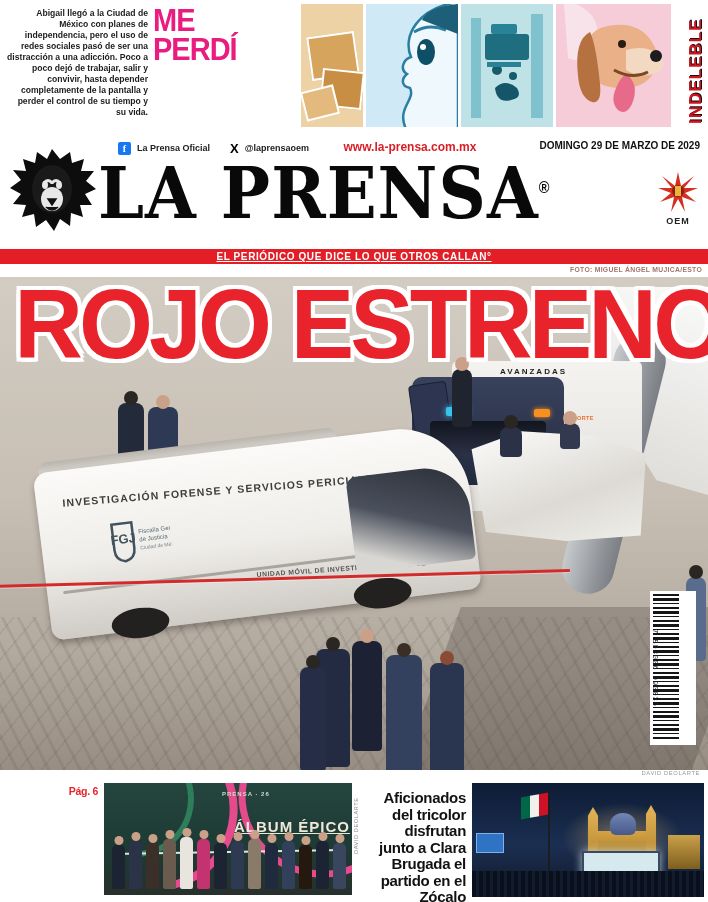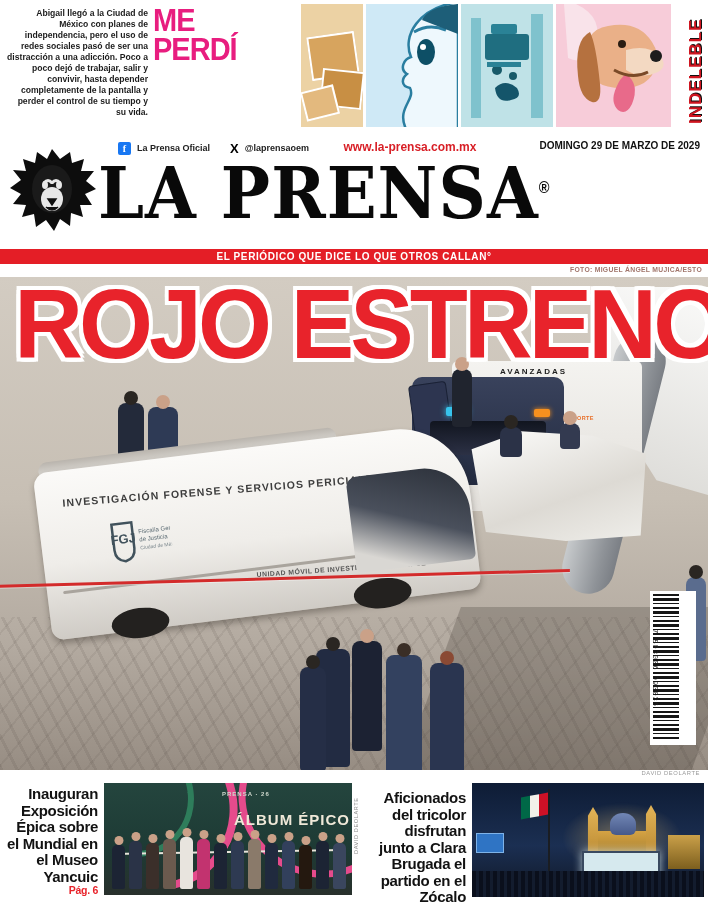--- a/index.html
+++ b/index.html
@@ -27,21 +27,21 @@
   .fb{width:13px;height:13px;background:#1877f2;color:#fff;border-radius:2px;font-weight:900;font-size:10px;text-align:center;line-height:13px;font-family:"Liberation Serif",serif;}
   .xicon{font-weight:900;font-size:13px;color:#000;margin-left:14px;}
   .website{left:320px;top:140px;width:180px;text-align:center;color:#d81f26;font-weight:700;font-size:12px;}
   .dateline{right:8px;top:140px;width:210px;text-align:right;color:#111;font-weight:800;font-size:10px;}
   .lion{left:6px;top:147px;}
   .brand{left:98px;top:156px;width:548px;font-family:"DejaVu Serif","Liberation Serif",serif;font-weight:900;font-size:63px;color:#090909;letter-spacing:1px;transform:scale(1.04,1.12);transform-origin:left center;white-space:nowrap;}
   .brand sup{font-size:14px;font-family:"Liberation Sans",sans-serif;}
   .oem{right:4px;top:172px;width:52px;text-align:center;}
   .oemtxt{font-weight:900;font-size:9px;color:#222;letter-spacing:1px;}
   .infoline{left:0;top:231px;width:708px;text-align:center;font-size:7.6px;font-weight:800;color:#1a1a1a;letter-spacing:.2px;}
-  .tagbar{left:0;top:249px;width:708px;height:15px;background:#e41e26;color:#fff;text-align:center;font-weight:800;font-size:10px;line-height:15px;letter-spacing:.6px;}
+  .tagbar{left:0;top:249px;width:708px;height:15px;background:#e41e26;color:#fff;text-align:center;font-weight:800;font-size:10px;line-height:15px;letter-spacing:.6px;text-decoration:underline;}
   .photocredit{right:6px;top:266px;font-size:6.8px;font-weight:700;color:#a1756b;letter-spacing:.3px;}
 
   
   .mainphoto{left:0;top:277px;width:708px;height:493px;background:linear-gradient(180deg,#d3ccc2 0%,#c7bfb4 45%,#b3aaa0 75%,#978d83 100%);overflow:hidden;}
   .cobble{left:0;top:340px;width:708px;height:153px;background:repeating-linear-gradient(63deg,rgba(60,50,45,.10) 0 3px,rgba(0,0,0,0) 3px 14px),repeating-linear-gradient(-50deg,rgba(60,50,45,.08) 0 2px,rgba(0,0,0,0) 2px 17px);}
   .darkpatch{left:430px;top:330px;width:290px;height:170px;background:rgba(70,60,55,.28);transform:skewX(-20deg);}
   .wing{left:585px;top:10px;width:130px;height:210px;background:linear-gradient(200deg,#fbfbfa,#d9d8d4);clip-path:polygon(15% 0,100% 0,100% 100%,55% 92%,0 38%);}
   .pillar{left:588px;top:55px;width:52px;height:265px;background:linear-gradient(90deg,#c7cacc,#8f9398 70%,#7b7f85);border-radius:26px;transform:rotate(14deg);}
   .ambulance{left:452px;top:84px;width:190px;height:150px;background:linear-gradient(180deg,#f4f3f0,#e2dfda);border-radius:6px;}
   .amb-top{font-size:8px;font-weight:800;color:#222;letter-spacing:2px;position:absolute;left:48px;top:6px;}
@@ -75,21 +75,21 @@
   .bars{width:26px;height:146px;background:repeating-linear-gradient(180deg,#161616 0 2px,#fff 2px 4px,#161616 4px 7px,#fff 7px 9px,#161616 9px 10px,#fff 10px 13px);}
   .bcnum{position:absolute;right:2px;top:50%;transform:translateY(-50%) rotate(90deg);transform-origin:center;font-size:7px;color:#222;letter-spacing:1px;white-space:nowrap;font-family:"Liberation Mono",monospace;}
   .rojo{left:0;top:-2px;width:708px;text-align:center;font-size:99px;font-weight:900;color:#e8232b;letter-spacing:-4px;line-height:.98;transform:scaleX(.96);transform-origin:center top;white-space:nowrap;
     text-shadow:-4px -4px 0 #fff,4px -4px 0 #fff,-4px 4px 0 #fff,4px 4px 0 #fff,0 -4px 0 #fff,0 4px 0 #fff,-4px 0 0 #fff,4px 0 0 #fff,-2px -4px 0 #fff,2px 4px 0 #fff;}
 
   
   .bl-head{left:4px;top:786px;width:94px;text-align:right;font-size:15px;font-weight:900;color:#121212;line-height:1.1;letter-spacing:-.3px;}
   .pag{color:#e8232b;font-size:10.5px;font-weight:900;}
   .bl-photo{left:104px;top:783px;width:248px;height:112px;background:linear-gradient(180deg,#24453e 0%,#1d3a34 60%,#28302c 100%);overflow:hidden;}
   .arc{position:absolute;border-radius:50%;border-style:solid;border-color:transparent;}
-  .albumtxt{position:absolute;left:130px;top:29px;color:#efe8d8;font-weight:900;font-size:15px;letter-spacing:1px;line-height:1.05;text-align:left;}
+  .albumtxt{position:absolute;left:130px;top:36px;color:#efe8d8;font-weight:900;font-size:15px;letter-spacing:1px;line-height:1.05;text-align:left;text-decoration:underline;}
   .albumtop{position:absolute;left:118px;top:8px;color:#cfd8cd;font-weight:700;font-size:6px;letter-spacing:1px;}
   .ribbon{position:absolute;left:8px;top:68px;width:232px;height:2px;background:#e8e4da;transform:rotate(-1deg);}
   .bperson{position:absolute;bottom:6px;width:13px;border-radius:5px 5px 2px 2px;}
   .bhead{position:absolute;left:50%;top:-9px;transform:translateX(-50%);width:9px;height:9px;border-radius:50%;background:#caa188;}
   .vcredit{left:353px;top:784px;height:70px;writing-mode:vertical-rl;transform:rotate(180deg);font-size:5.6px;color:#8f8f8f;letter-spacing:.6px;}
   .br-head{left:366px;top:790px;width:100px;text-align:right;font-size:15px;font-weight:900;color:#121212;line-height:1.1;letter-spacing:-.3px;}
   .hcredit{right:8px;top:770px;font-size:5.8px;color:#9a9a9a;letter-spacing:.6px;}
   .br-photo{left:472px;top:783px;width:232px;height:114px;background:linear-gradient(180deg,#0e1c35 0%,#1b2f52 55%,#101726 100%);overflow:hidden;}
   .tower{position:absolute;background:linear-gradient(180deg,#e3b457,#b07f28);clip-path:polygon(50% 0,78% 14%,78% 100%,22% 100%,22% 14%);}
   .facade{position:absolute;background:linear-gradient(180deg,#d5a344,#8d6a20);}
@@ -176,20 +176,30 @@
       <ellipse cx="46" cy="52" rx="11" ry="12" fill="#e8e8e8"></ellipse>
       <path d="M38,36 q4,-5 8,0 M46,36 q4,-5 8,0" stroke="#e8e8e8" stroke-width="3" fill="none"></path>
       <ellipse cx="39" cy="38" rx="3" ry="4" fill="#e8e8e8"></ellipse>
       <ellipse cx="53" cy="38" rx="3" ry="4" fill="#e8e8e8"></ellipse>
       <path d="M42,52 h8 l-4,6 z M40,60 q6,6 12,0" fill="#111" stroke="#111" stroke-width="1.5"></path>
     </svg>
   </div>
 
   <div class="abs brand"><span>LA PRENSA</span><sup>®</sup></div>
 
+  <div class="abs oem">
+    <svg width="40" height="40" viewBox="0 0 40 40">
+      <g fill="#d33021">
+        <path d="M20,0 L23,14 L36,4 L26,16 L40,16 L27,21 L38,30 L24,25 L27,40 L20,27 L13,40 L16,25 L2,30 L13,21 L0,16 L14,16 L4,4 L17,14 Z"></path>
+      </g>
+      <circle cx="20" cy="19" r="6" fill="#8f1d12"></circle>
+      <rect x="17" y="14" width="6" height="10" fill="#e8b43c"></rect>
+    </svg>
+    <div class="oemtxt">OEM</div>
+  </div>
 
   <div class="abs tagbar">EL PERIÓDICO QUE DICE LO QUE OTROS CALLAN°</div>
   <div class="abs photocredit">FOTO: MIGUEL ÁNGEL MUJICA/ESTO</div>
 
   <div class="abs mainphoto">
     <div class="abs cobble"></div>
     <div class="abs darkpatch"></div>
 
     <div class="abs wing"></div>
     <div class="abs pillar"></div>
@@ -273,21 +283,20 @@
 
     <div class="abs barcode">
       <div class="bars"></div>
       <div class="bcnum">7 503006 093036</div>
     </div>
 
     <div class="abs rojo">ROJO ESTRENO</div>
   </div>
 
   <div class="abs bl-head">
-    <span>Inauguran Exposición Épica sobre el Mundial en el Museo Yancuic</span>
     <div class="pag">Pág. 6</div>
   </div>
 
   <div class="abs bl-photo">
     <div class="arc" style="left:-60px;top:-70px;width:180px;height:160px;border-width:8px;border-top-color:#e54b8c;border-right-color:#e54b8c;transform:rotate(30deg);"></div>
     <div class="arc" style="left:-40px;top:-50px;width:120px;height:110px;border-width:6px;border-top-color:#2e7d5b;border-right-color:#2e7d5b;transform:rotate(40deg);"></div>
     <div class="arc" style="right:-50px;top:-60px;width:150px;height:140px;border-width:7px;border-left-color:#e54b8c;border-bottom-color:#e54b8c;transform:rotate(20deg);"></div>
     <div class="albumtop">PRENSA · 26</div>
     <div class="albumtxt">ÁLBUM ÉPICO</div>
     <div class="ribbon"></div>

